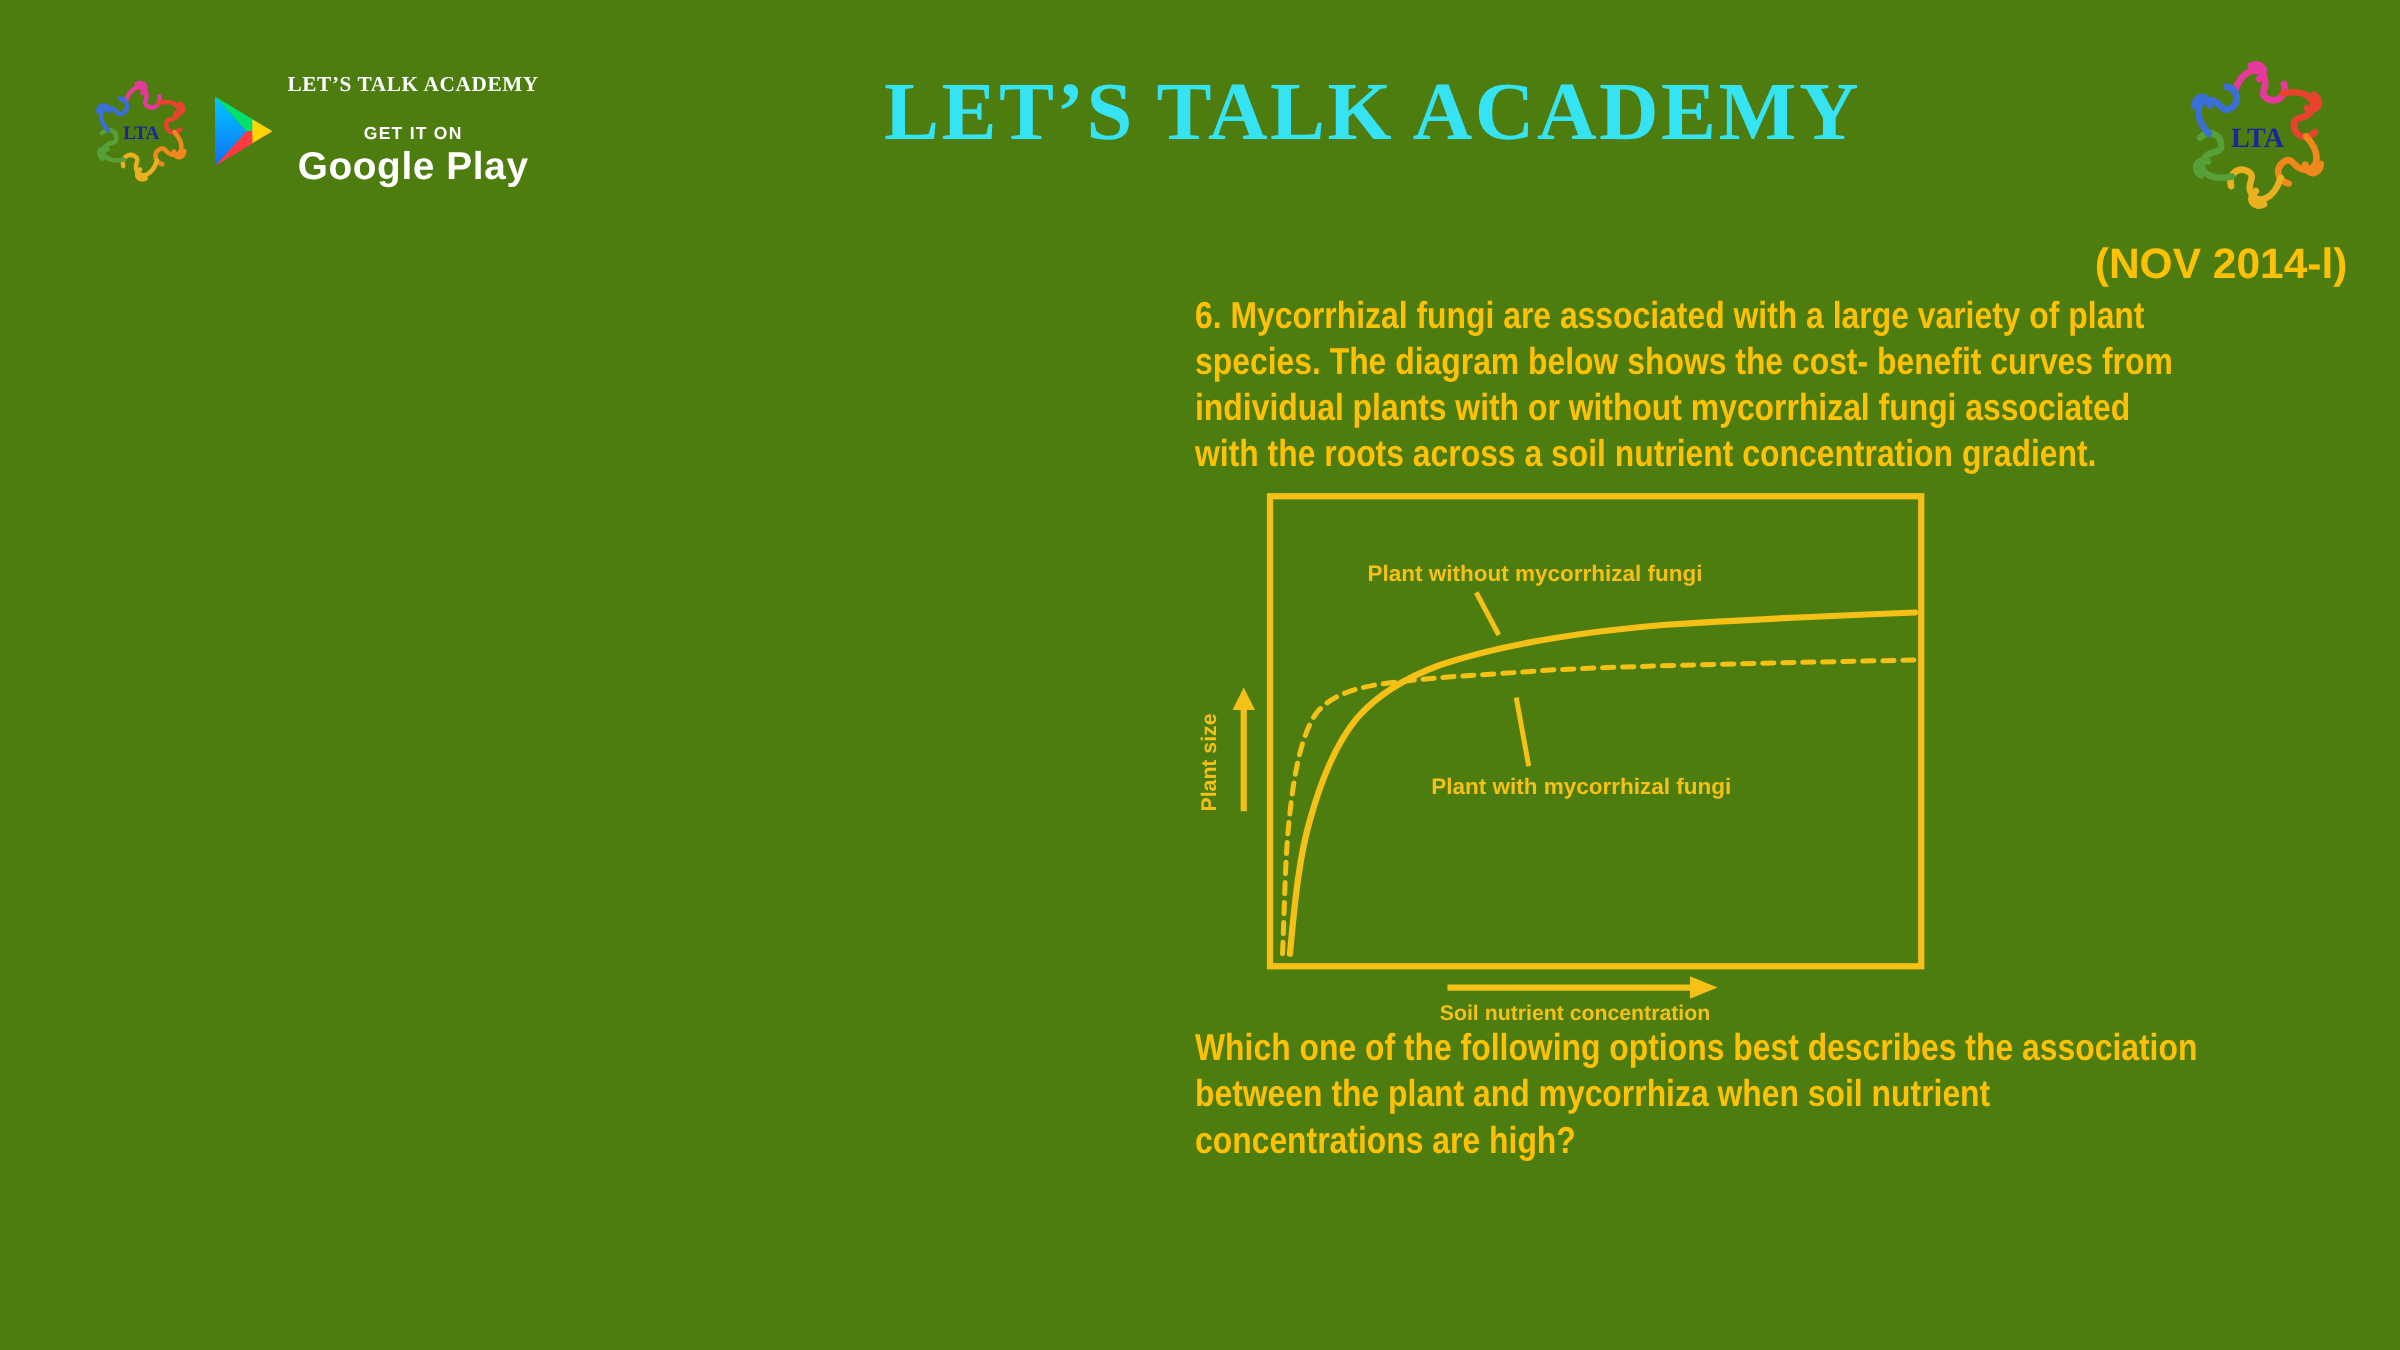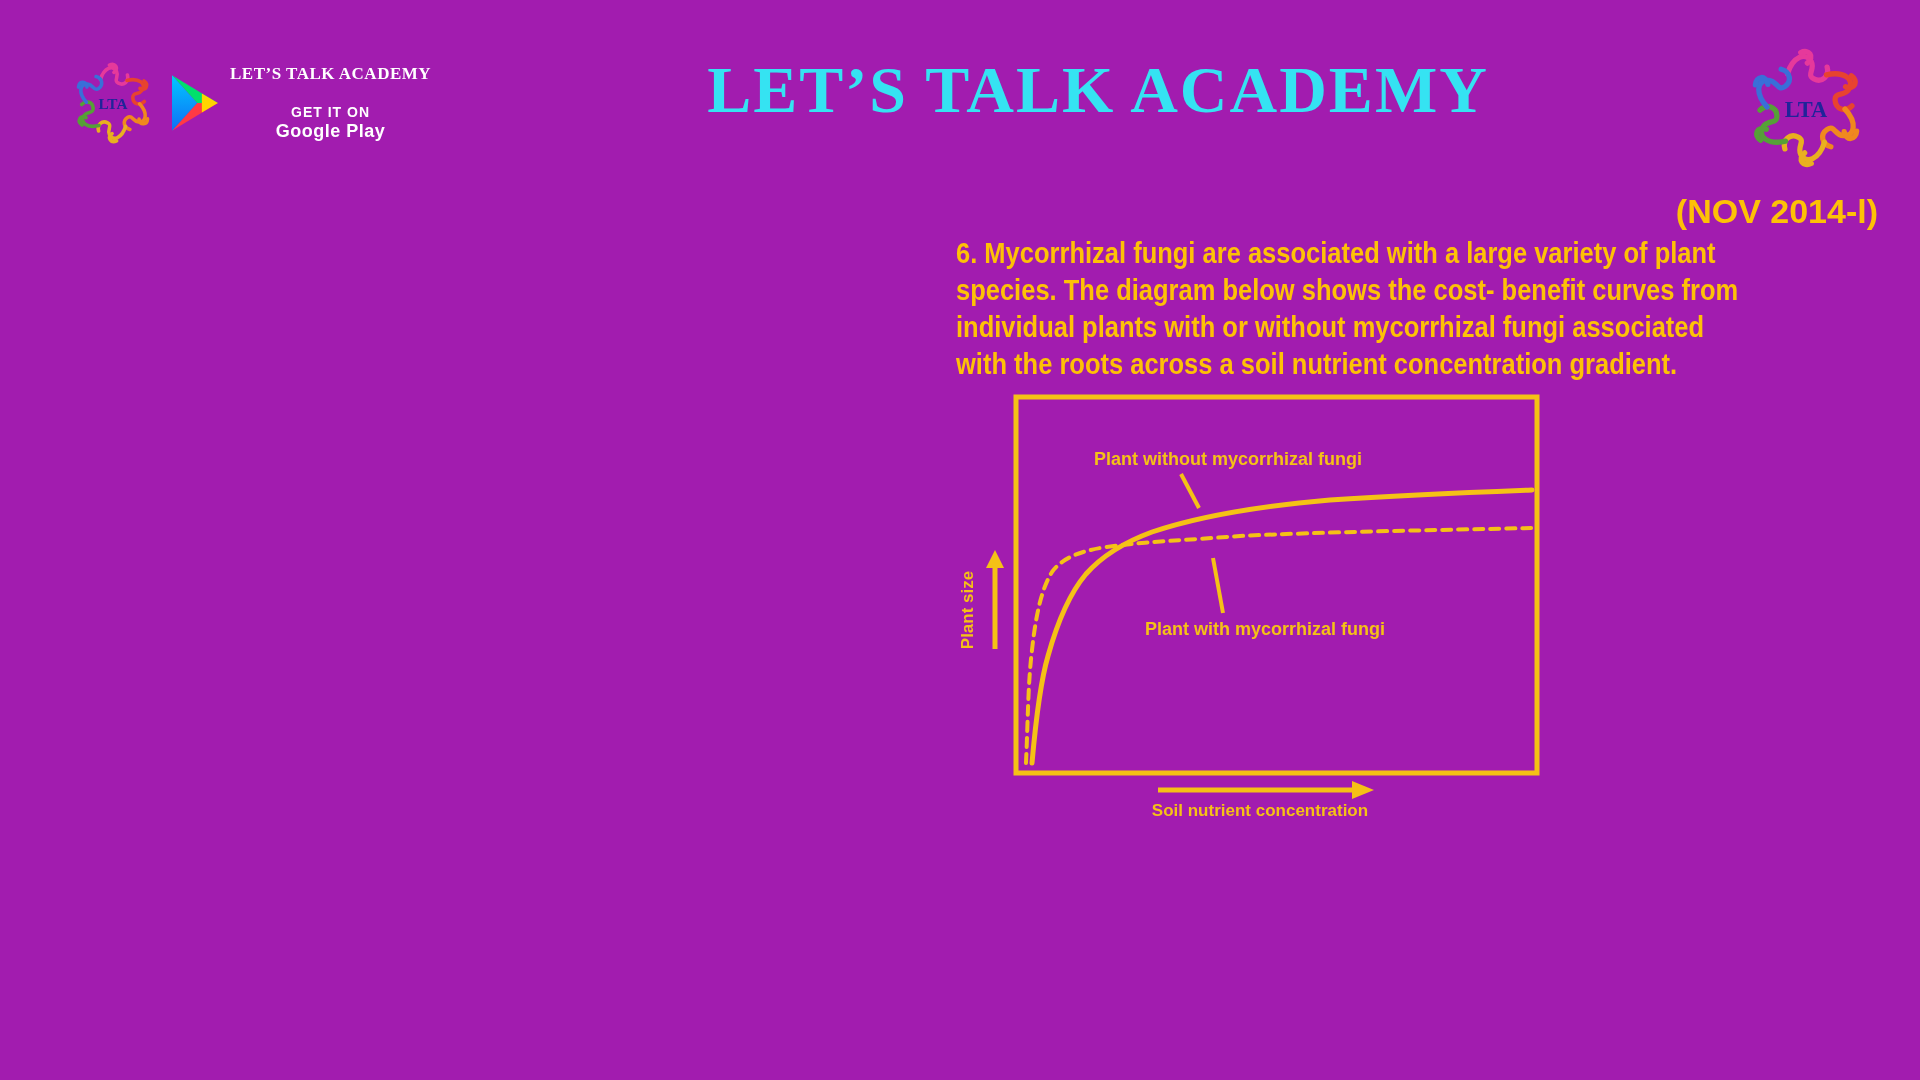--- a/index.html
+++ b/index.html
@@ -1,26 +1,26 @@
 <!DOCTYPE html>
 <html><head>
 <meta charset="utf-8">
 <style>
   html,body{margin:0;padding:0;background:#000;}
-  .canvas{position:relative;width:1920px;height:1080px;background:#a21caf;overflow:hidden;
+  .canvas{position:relative;width:1920px;height:1080px;background:#4d7c0f;overflow:hidden;
           font-family:"Liberation Sans",sans-serif;}
 
   
   .badge{position:absolute;left:68px;top:58px;display:flex;align-items:center;}
   .badge .lta-logo{width:90px;height:90px;}
   .badge .play-tri{width:48px;height:62px;margin-left:14px;}
   .badge-text{margin-left:10px;color:#fff;text-align:center;}
   .badge-brand{font-family:"Liberation Serif",serif;font-weight:bold;font-size:17px;letter-spacing:.5px;white-space:nowrap;}
   .badge-geton{font-weight:bold;font-size:14px;letter-spacing:1px;margin-top:20px;}
-  .badge-store{font-weight:bold;font-size:18px;letter-spacing:.5px;margin-top:1px;}
+  .badge-store{font-weight:bold;font-size:31px;letter-spacing:.5px;margin-top:1px;}
 
   .main-title{position:absolute;left:1098px;top:52px;transform:translateX(-50%);
     font-family:"Liberation Serif",serif;font-weight:bold;font-size:66px;letter-spacing:2px;
     color:#35e3f2;white-space:nowrap;margin:0;}
 
   .logo-right{position:absolute;left:1740px;top:42px;width:132px;height:132px;}
 
   
   .exam-tag{position:absolute;right:42px;top:192px;color:#fec106;font-weight:bold;font-size:34px;white-space:nowrap;}
   .qblock{position:absolute;left:956px;top:234px;}
@@ -131,15 +131,20 @@
 
     <line x1="55" y1="261" x2="55" y2="176" stroke="#f5c116" stroke-width="5"></line>
     <polygon points="55,162 46,180 64,180" fill="#f5c116"></polygon>
     <text transform="translate(33,222) rotate(-90)" text-anchor="middle" font-size="17">Plant size</text>
 
     <line x1="218" y1="402" x2="420" y2="402" stroke="#f5c116" stroke-width="5"></line>
     <polygon points="434,402 412,393 412,411" fill="#f5c116"></polygon>
     <text x="320" y="428" text-anchor="middle" font-size="17">Soil nutrient concentration</text>
   </svg>
 
+  <div class="pblock">
+    <div class="qline">Which one of the following options best describes the association</div>
+    <div class="qline">between the plant and mycorrhiza when soil nutrient</div>
+    <div class="qline">concentrations are high?</div>
+  </div>
 
 
 </div>
 
 </body></html>

